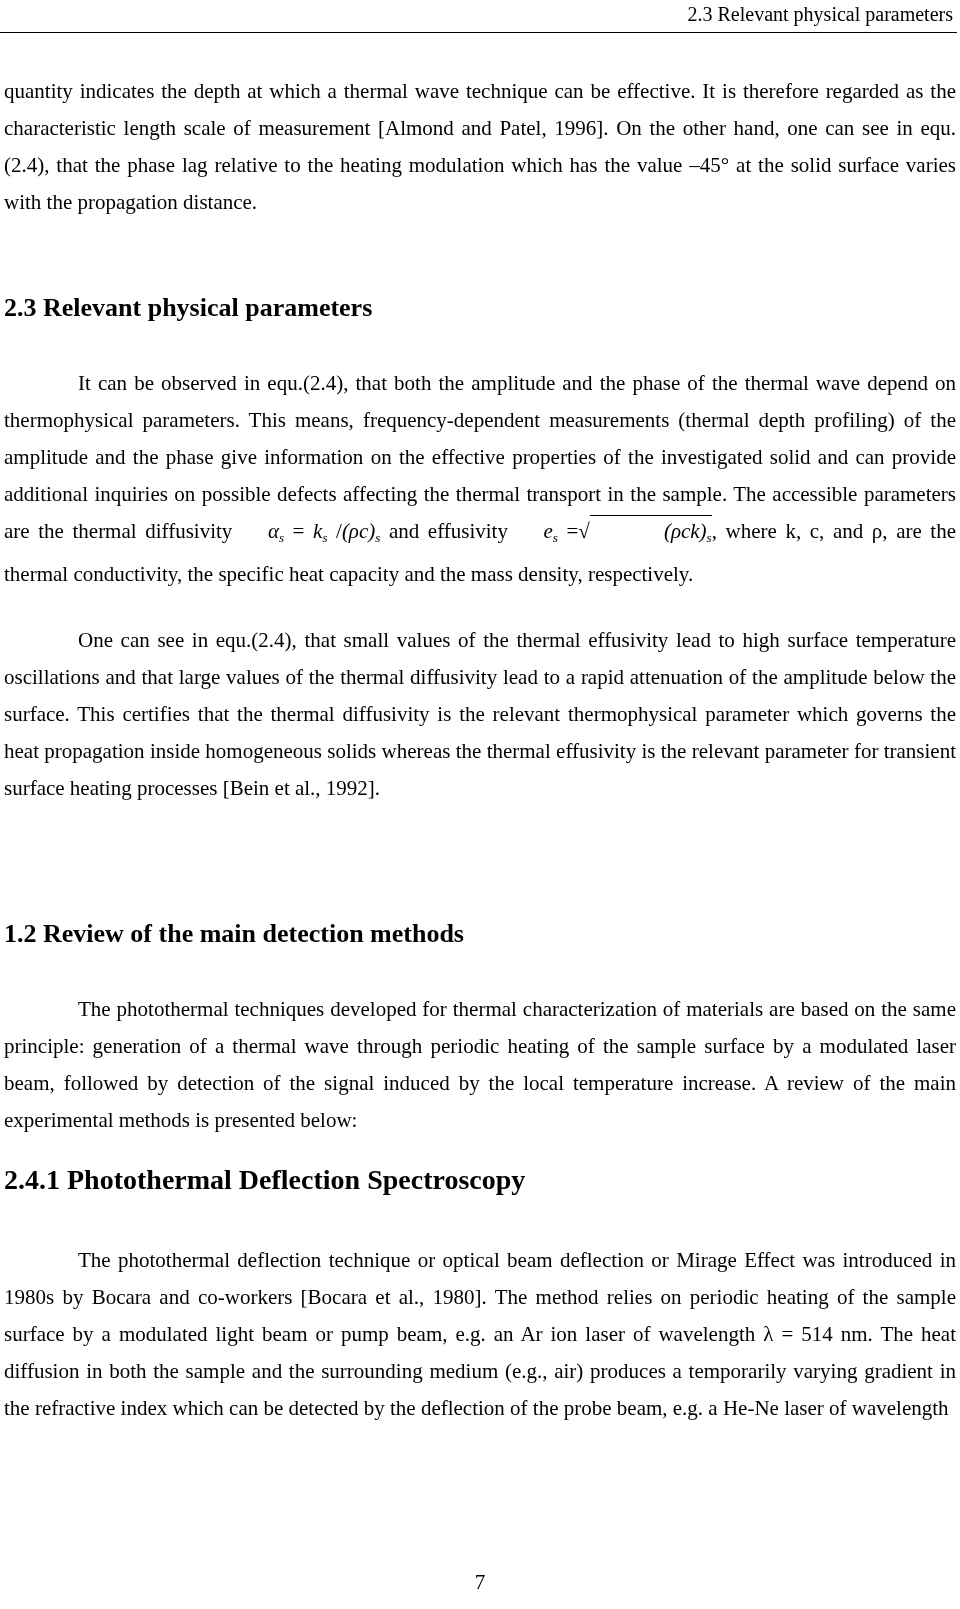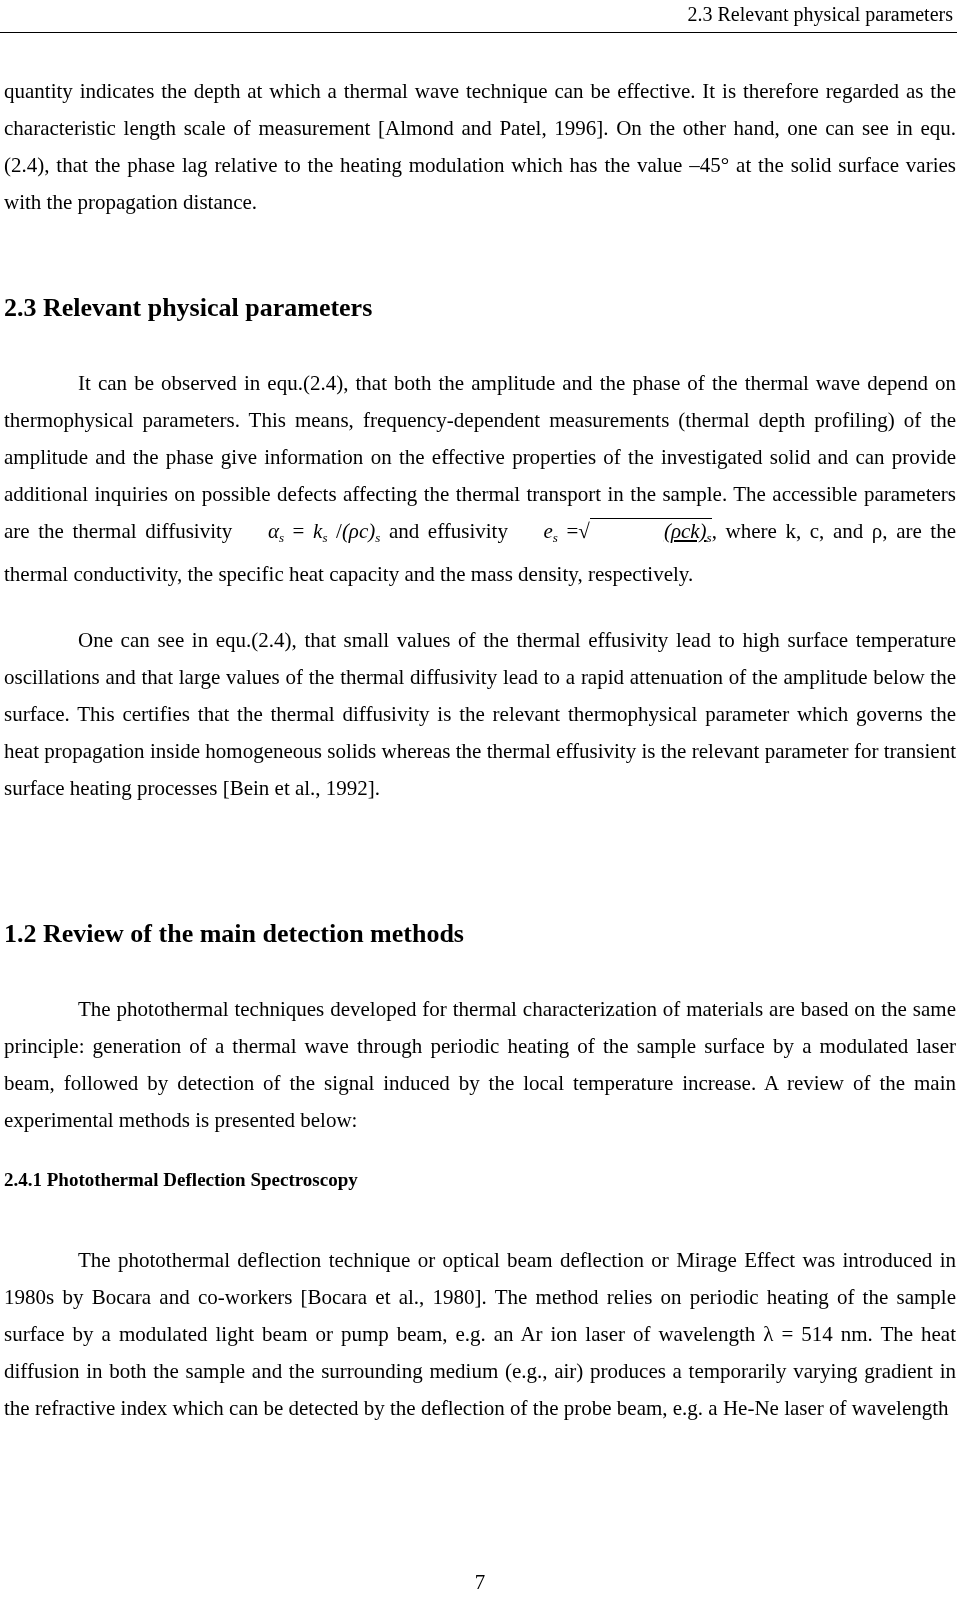--- a/index.html
+++ b/index.html
@@ -18,26 +18,26 @@
     position: absolute; left: 4px; width: 952px;
     text-align: justify; line-height: 37px; margin: 0;
   }
   .para.indent { text-indent: 74px; }
   .h2 {
     position: absolute; left: 4px; margin: 0;
     font-weight: bold; font-size: 26px; line-height: 32px;
   }
   .h3 {
     position: absolute; left: 4px; margin: 0;
-    font-weight: bold; font-size: 19px; line-height: 28px;
+    font-weight: bold; font-size: 28px; line-height: 28px;
   }
   .math { font-style: italic; white-space: nowrap; margin-left: 27px; }
   .math .up { font-style: normal; }
   .math sub { font-size: 13px; vertical-align: -4px; }
-  .sqrt { display: inline-block; border-top: 1.2px solid #000; padding-top: 0; line-height: 24px; text-decoration: underline; }
+  .sqrt { display: inline-block; border-top: 1.2px solid #000; padding-top: 0; line-height: 30px; }
   .page-number {
     position: absolute; left: 0; width: 960px; top: 1570px;
     text-align: center; font-size: 21px;
   }
 </style>
 </head>
 <body>
 
 <div class="running-header">
   <span>2.3  Relevant physical parameters</span>

